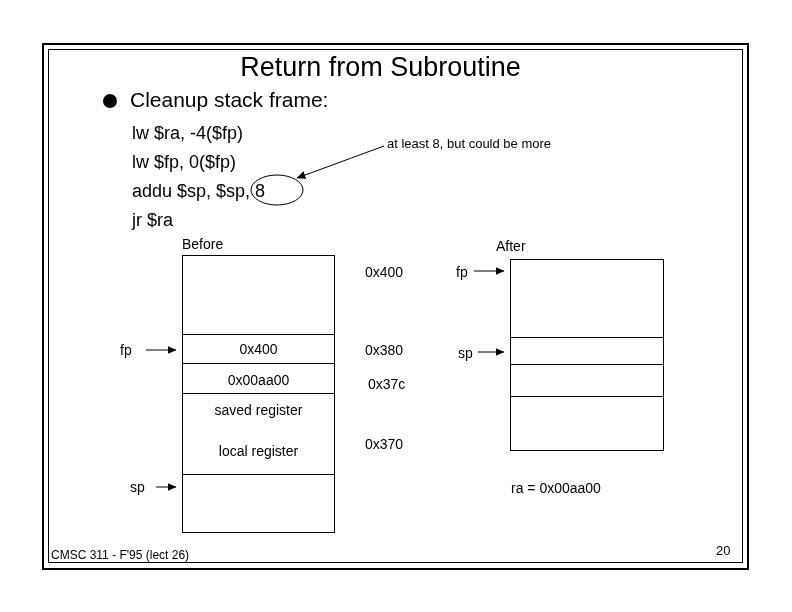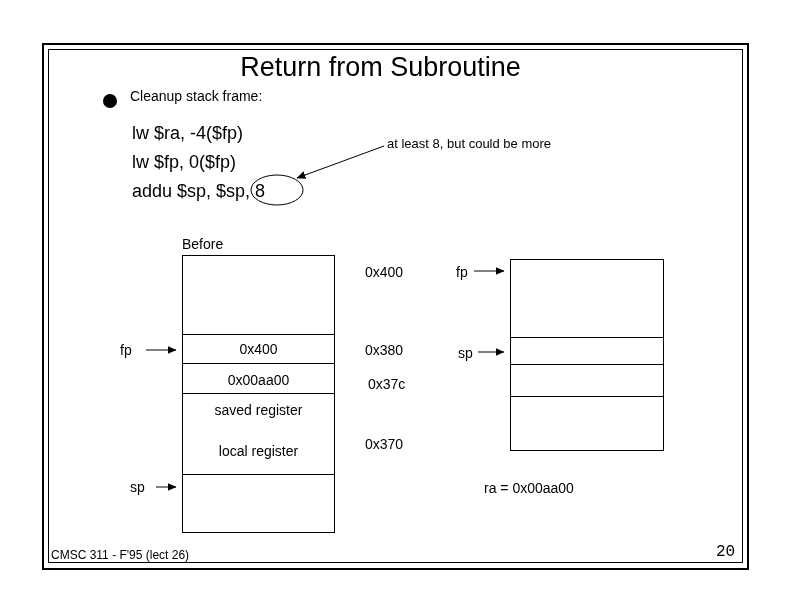--- a/index.html
+++ b/index.html
@@ -11,21 +11,21 @@
   }
 
   .slide-outer { position:absolute; left:42px; top:43px; width:707px; height:527px; border:2px solid #000; }
   .slide-inner { position:absolute; left:48px; top:49px; width:695px; height:514px; border:1px solid #000; }
 
   .title { position:absolute; left:42px; top:52px; width:677px; text-align:center;
            font-size:27px; letter-spacing:0px; }
 
   .bullet-dot { position:absolute; left:103px; top:94px; width:14px; height:14px;
                 border-radius:50%; background:#000; }
-  .bullet-text { position:absolute; left:130px; top:88px; font-size:14px; }
+  .bullet-text { position:absolute; left:130px; top:88px; font-size:21px; }
 
   .code { position:absolute; left:132px; top:119px; font-size:18px; line-height:29px; }
 
   .annotation { position:absolute; left:387px; top:136px; font-size:13px; }
 
   .diagram-title { position:absolute; font-size:14px; }
   .before-title { left:182px; top:236px; width:153px; }
   .after-title  { left:496px; top:238px; width:153px; }
 
   .stack-box { position:absolute; border:1px solid #000; background:#fff; }
@@ -41,44 +41,45 @@
   .a2 { left:365px; top:342px; }
   .a3 { left:368px; top:376px; }
   .a4 { left:365px; top:436px; }
 
   .reg { position:absolute; font-size:14px; }
   .before-fp { left:120px; top:342px; }
   .before-sp { left:130px; top:479px; }
   .after-fp  { left:456px; top:264px; }
   .after-sp  { left:458px; top:345px; }
 
-  .result { position:absolute; left:484px; top:480px; font-size:14px; }
+  .result { position:absolute; left:511px; top:480px; font-size:14px; }
 
   .footer { position:absolute; left:51px; top:548px; font-size:12px; }
-  .page-number { position:absolute; left:716px; top:543px; font-size:16px;font-family:Liberation Mono, monospace; }
+  .page-number { position:absolute; left:716px; top:543px; font-size:13px; }
 
   .overlay { position:absolute; left:0; top:0; width:792px; height:612px; pointer-events:none; }
 </style>
 </head>
 <body>
 
 <div id="canvas">
 
   <div class="slide-outer"></div>
   <div class="slide-inner"></div>
 
   <div class="title">Return from Subroutine</div>
 
   <div class="bullet-dot"></div>
   <div class="bullet-text">Cleanup stack frame:</div>
 
   <div class="code">
     <div class="code-line">lw $ra, -4($fp)</div>
     <div class="code-line">lw $fp, 0($fp)</div>
     <div class="code-line">addu $sp, $sp, 8</div>
+    <div class="code-line">jr $ra</div>
   </div>
 
   <div class="annotation">at least 8, but could be more</div>
 
   <div class="diagram-title before-title">Before</div>
   <div class="stack-box before-box">
     <div class="hline" style="top:78px"></div>
     <div class="hline" style="top:107px"></div>
     <div class="hline" style="top:137px"></div>
     <div class="hline" style="top:218px"></div>
@@ -86,20 +87,21 @@
     <div class="cell-text" style="top:116px">0x00aa00</div>
     <div class="cell-text" style="top:146px">saved register</div>
     <div class="cell-text" style="top:187px">local register</div>
   </div>
 
   <div class="addr a1">0x400</div>
   <div class="addr a2">0x380</div>
   <div class="addr a3">0x37c</div>
   <div class="addr a4">0x370</div>
 
+  <div class="diagram-title after-title">After</div>
   <div class="stack-box after-box">
     <div class="hline" style="top:77px"></div>
     <div class="hline" style="top:104px"></div>
     <div class="hline" style="top:136px"></div>
   </div>
 
   <div class="reg before-fp">fp</div>
   <div class="reg before-sp">sp</div>
   <div class="reg after-fp">fp</div>
   <div class="reg after-sp">sp</div>

